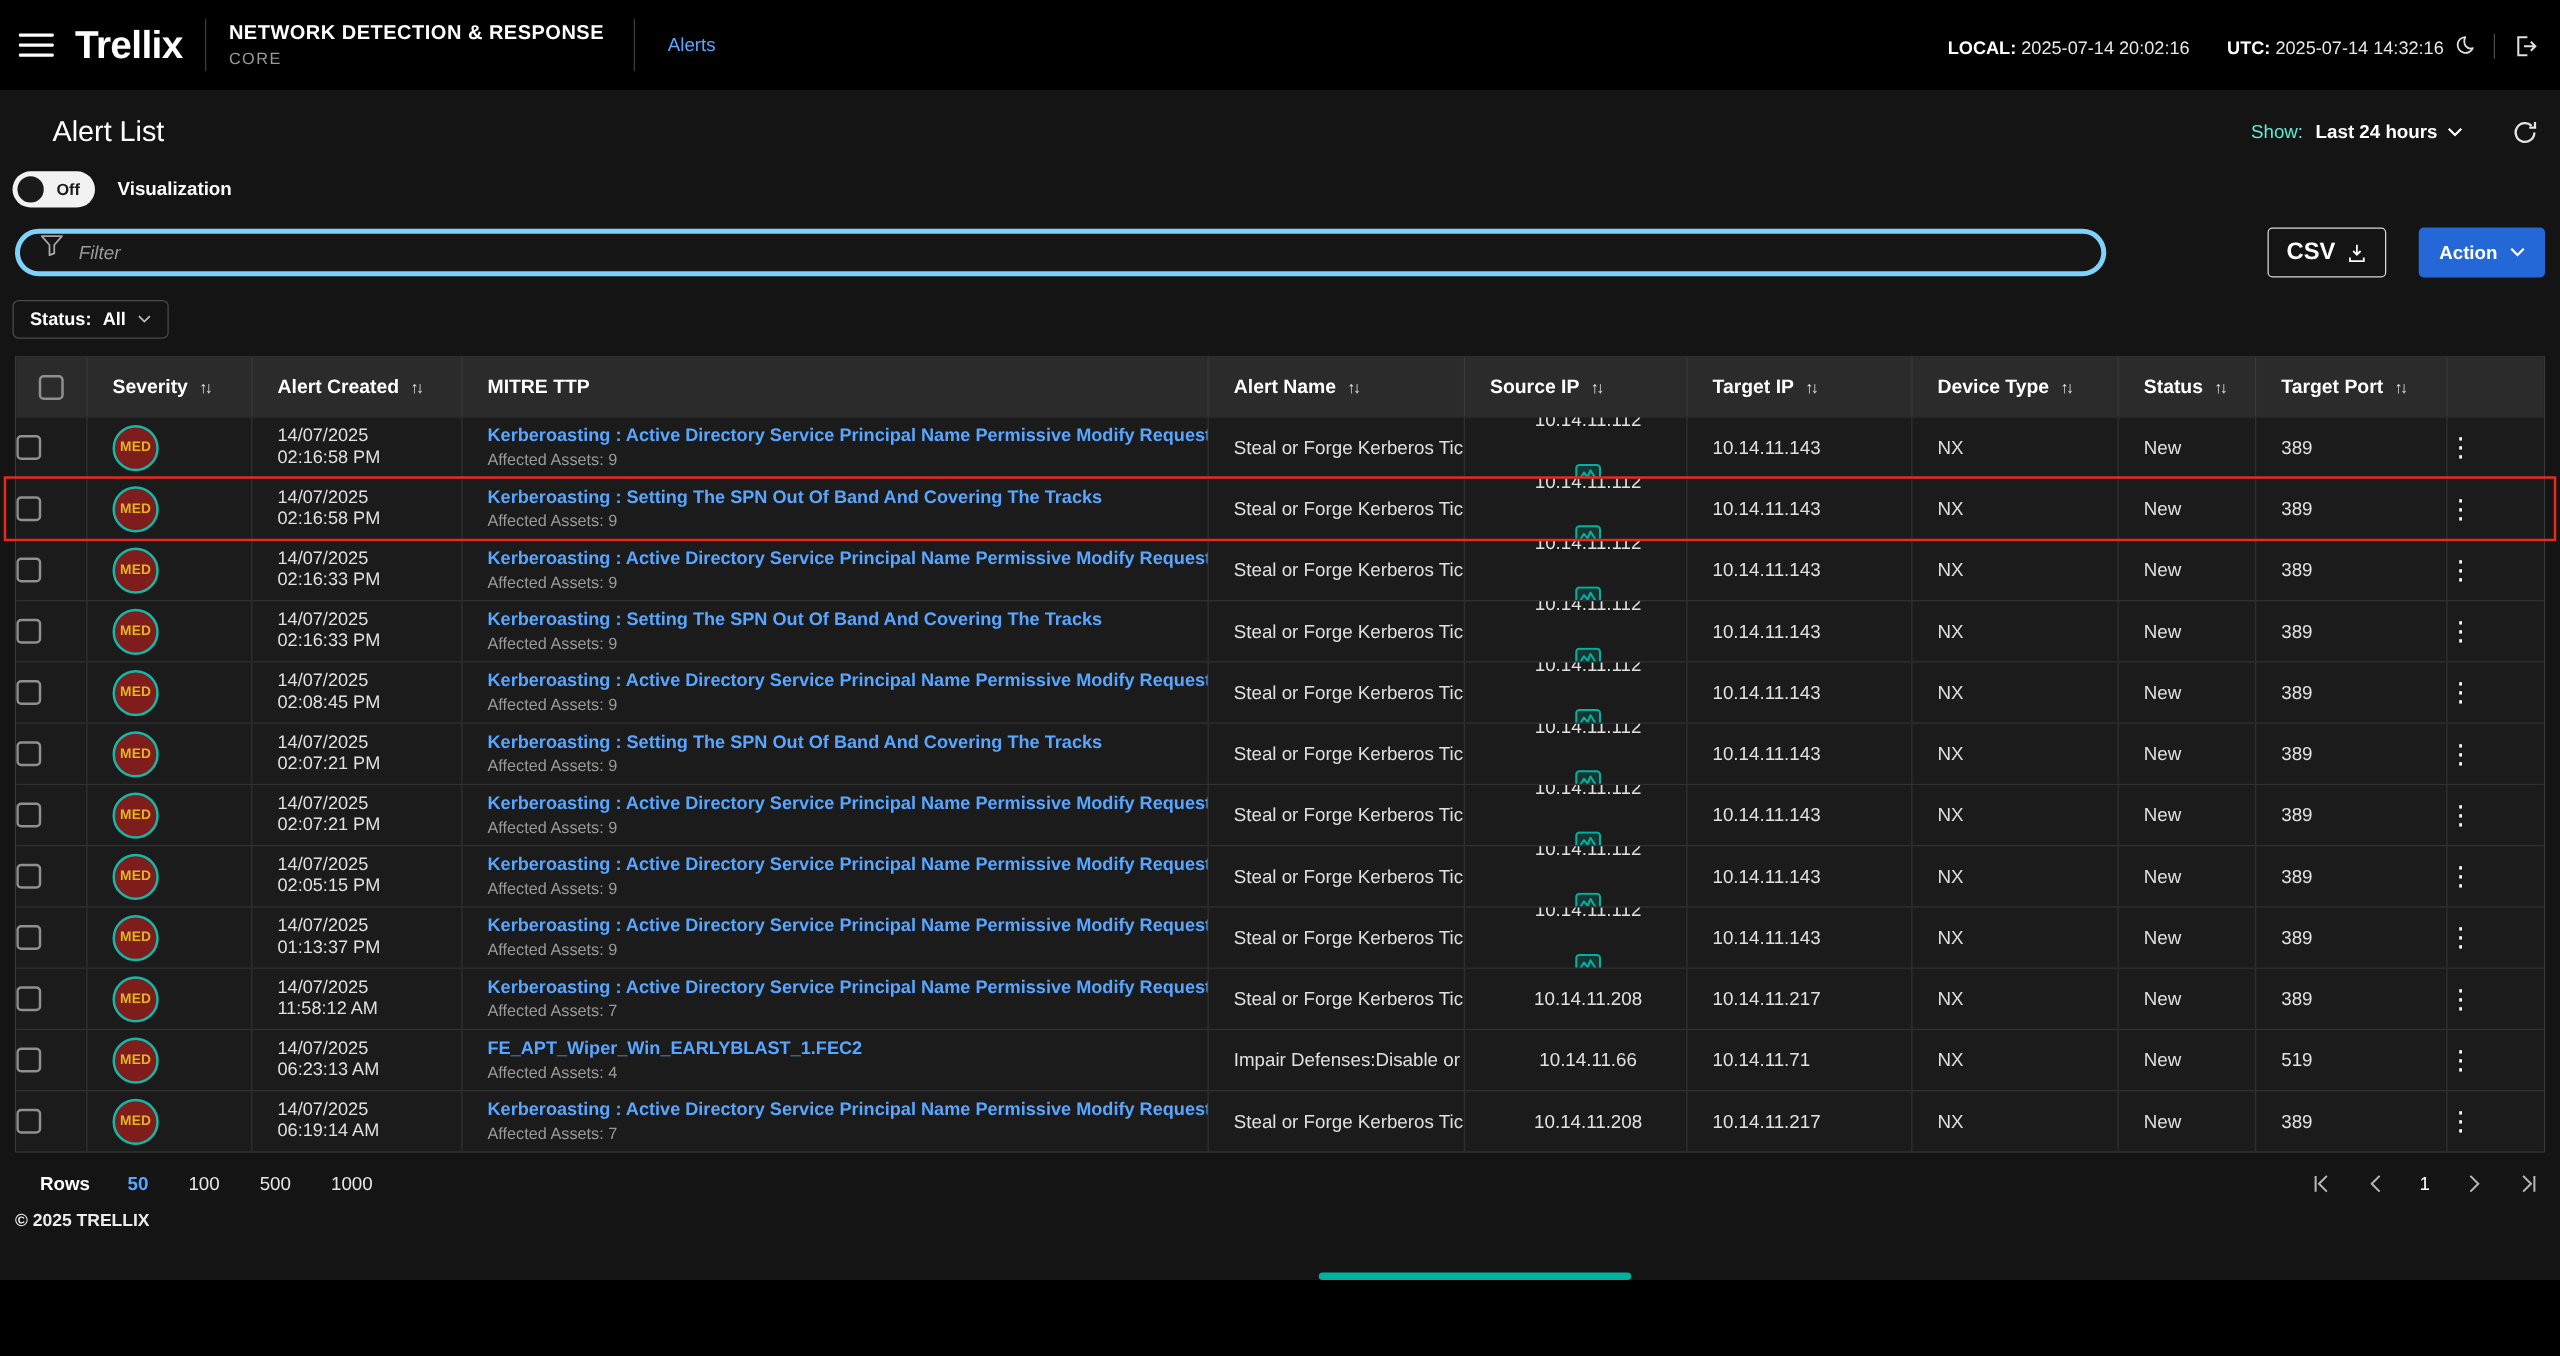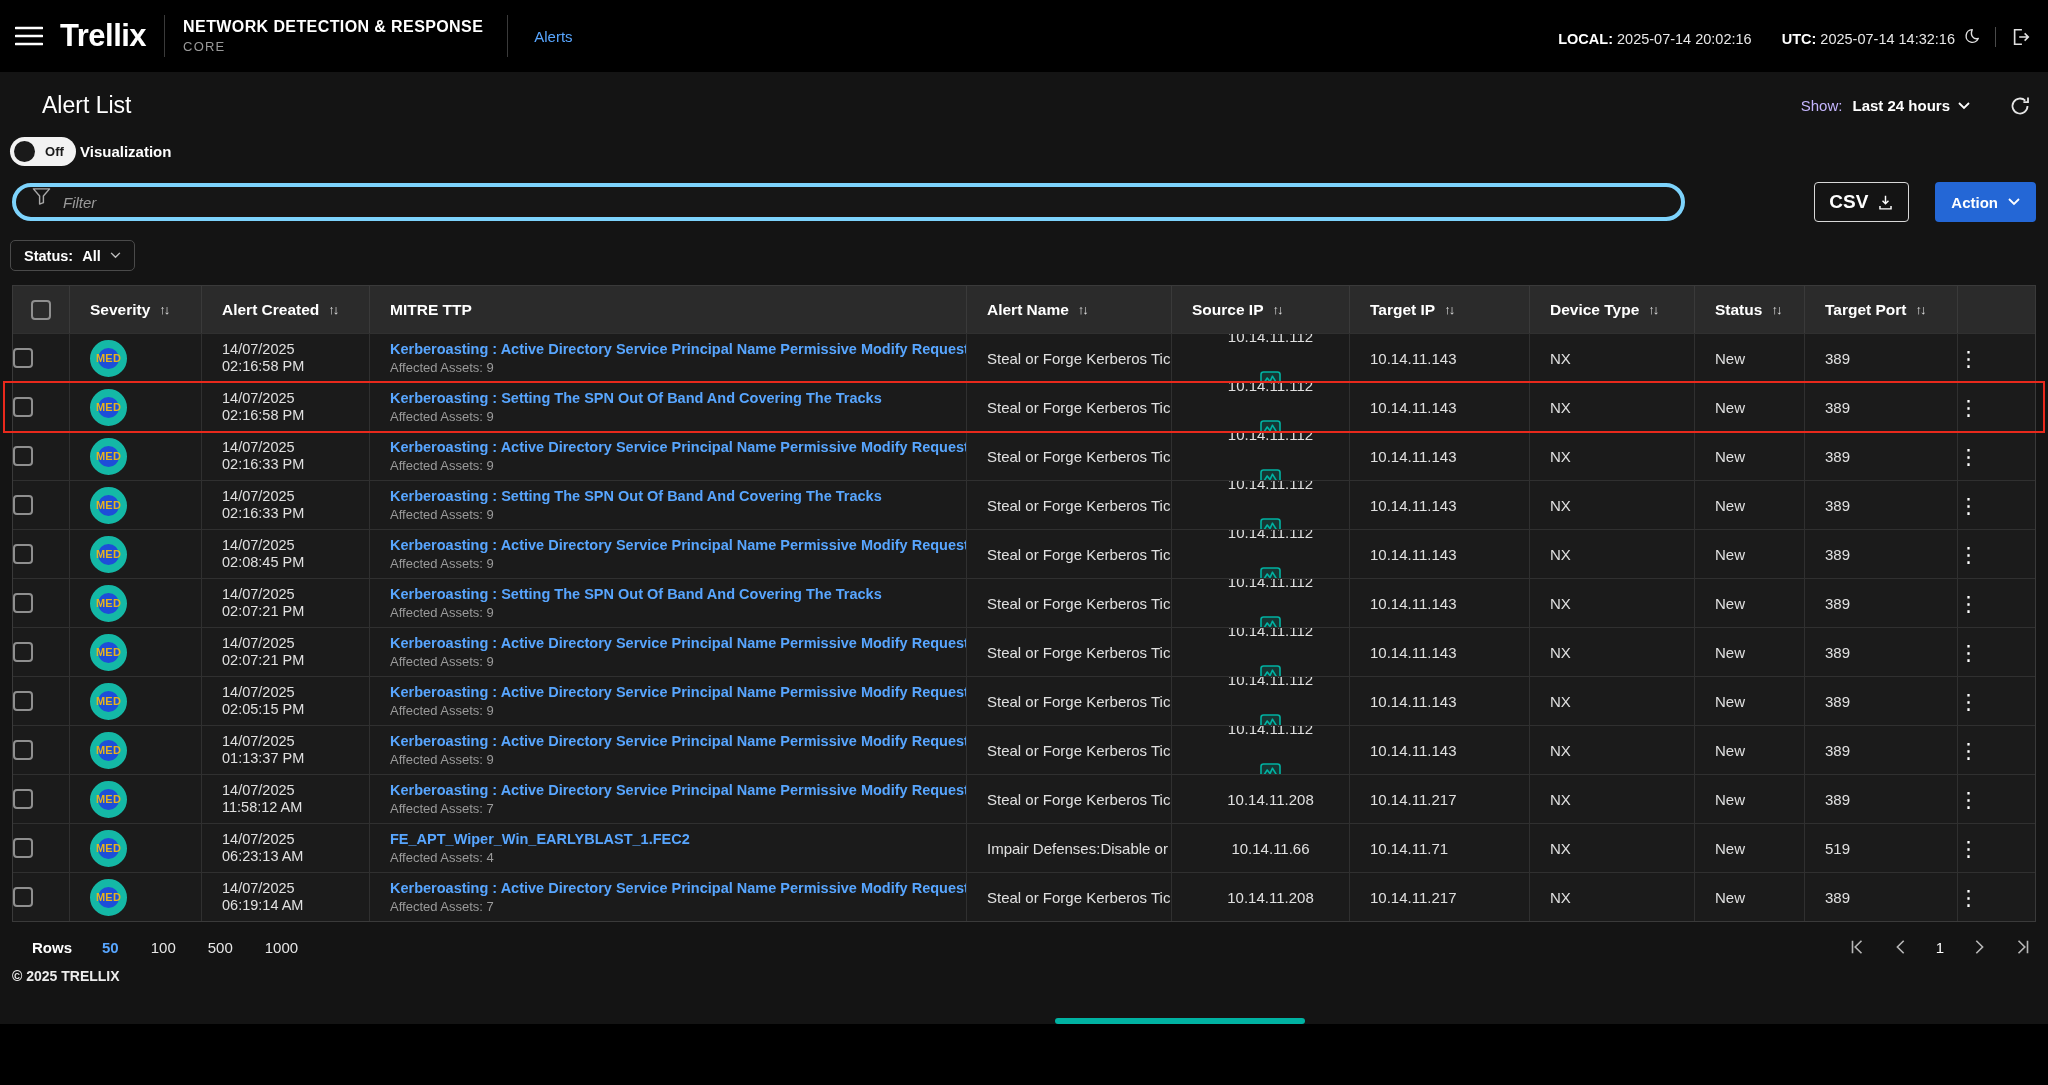--- a/index.html
+++ b/index.html
@@ -21,26 +21,26 @@
   .times { font-size:14.5px; color:#e8e8e8; display:flex; gap:30px; }
   .times b { color:#fff; font-weight:700; }
   .top-icons { display:flex; align-items:center; gap:14px; }
   .icon-btn { background:none; border:none; cursor:pointer; display:flex; align-items:center; color:#dcdcdc; }
   .v-div-sm { width:1px; height:20px; background:#4a4a4a; }
 
   
   .page-head { display:flex; align-items:center; margin:20px 16px 0 12px; }
   .page-title { font-size:23px; font-weight:400; color:#fff;margin-left:30px; }
   .show-group { margin-left:auto; display:flex; align-items:center; gap:10px; }
-  .show-label { font-size:15px; color:#c4b5fd; }
+  .show-label { font-size:15px; color:#5eead4; }
   .show-value { font-size:15px; font-weight:700; color:#fff; display:flex; align-items:center; gap:8px; cursor:pointer; }
   .refresh { margin-left:28px; color:#e6e6e6; }
 
   
-  .viz-row { display:flex; align-items:center; gap:4px; margin:18px 12px 0 10px;text-align:right; }
+  .viz-row { display:flex; align-items:center; gap:18px; margin:18px 12px 0 10px;text-align:right; }
   .toggle { width:66px; height:29px; background:#f2f2f2; border-radius:15px; display:flex; align-items:center; cursor:pointer; }
   .toggle-knob { width:21px; height:21px; border-radius:50%; background:#1a1a1a; margin-left:4px; }
   .toggle-text { font-size:13px; font-weight:700; color:#1a1a1a; margin:0 auto; padding-right:2px; }
   .viz-label { font-size:15px; font-weight:700; color:#fff; }
 
   
   .filter-row { display:flex; align-items:center; margin:16px 12px 0 12px; }
   .filter-wrap { width:1673px; height:38px; border:4px solid #7dd3fc; border-radius:19px; background:#161616; display:flex; padding:0 16px; gap:12px; color:#a8a8a8; }
   .filter-input { flex:1; background:transparent; border:none; outline:none; color:#e6e6e6; font-size:15px; font-style:italic; font-family:"Liberation Sans", sans-serif; }
   .filter-input::placeholder { color:#9a9a9a; font-style:italic; }
@@ -60,21 +60,21 @@
   .th { display:flex; align-items:center; gap:9px; padding-left:20px; font-size:15.5px; font-weight:700; color:#fff; border-right:1px solid #3a3a3a; overflow:hidden; white-space:nowrap; cursor:pointer; }
   .th:last-child { border-right:none; }
   .th.center, .td.center { justify-content:center; padding-left:0; }
   .sort-icon { font-size:13px; color:#e0e0e0; letter-spacing:-2px; }
   .sort-icon::before { content:"\2191\2193"; }
   .tbody .tr { height:49px; background:#1b1b1b; border-top:1px solid #303030; }
   .td { display:flex; flex-direction:column; justify-content:center; padding-left:20px; font-size:15px; color:#e0e0e0; border-right:1px solid #303030; overflow:hidden; white-space:nowrap; }
   .td:last-child { border-right:none; }
   .td.row-dir { flex-direction:column; align-items:center; gap:26px; }
   .checkbox { width:20px; height:20px; border:2px solid #8f8f8f; border-radius:4px; background:transparent; cursor:pointer; display:inline-block; }
-  .sev-badge { width:37px; height:37px; border-radius:50%; border:8px solid #14b8a6; color:#e6b31e; background:#1d4ed8; font-size:11px; font-weight:700; display:flex; align-items:center; justify-content:center; letter-spacing:.2px; }
+  .sev-badge { width:37px; height:37px; border-radius:50%; border:2px solid #14b8a6; color:#e6b31e; background:#7f1d1d; font-size:11px; font-weight:700; display:flex; align-items:center; justify-content:center; letter-spacing:.2px; }
   .cell-date, .cell-time { font-size:14.5px; line-height:17px; color:#e0e0e0; }
   .alert-link { font-size:14.5px; font-weight:700; color:#58a6ff; text-decoration:none; cursor:pointer; overflow:hidden; white-space:nowrap; }
   .affected { font-size:13px; color:#9a9a9a; margin-top:3px; }
   .kebab { font-size:21px; color:#fff; cursor:pointer; line-height:1; }
   .kebab::before { content:"\22EE"; }
   .tr.highlighted { position:relative; }
   .tr.highlighted::after { content:""; position:absolute; inset:-2px -10px; border:2px solid #e8291c; pointer-events:none; z-index:3; }
   .flow-icon { flex:0 0 auto; }
 
   

